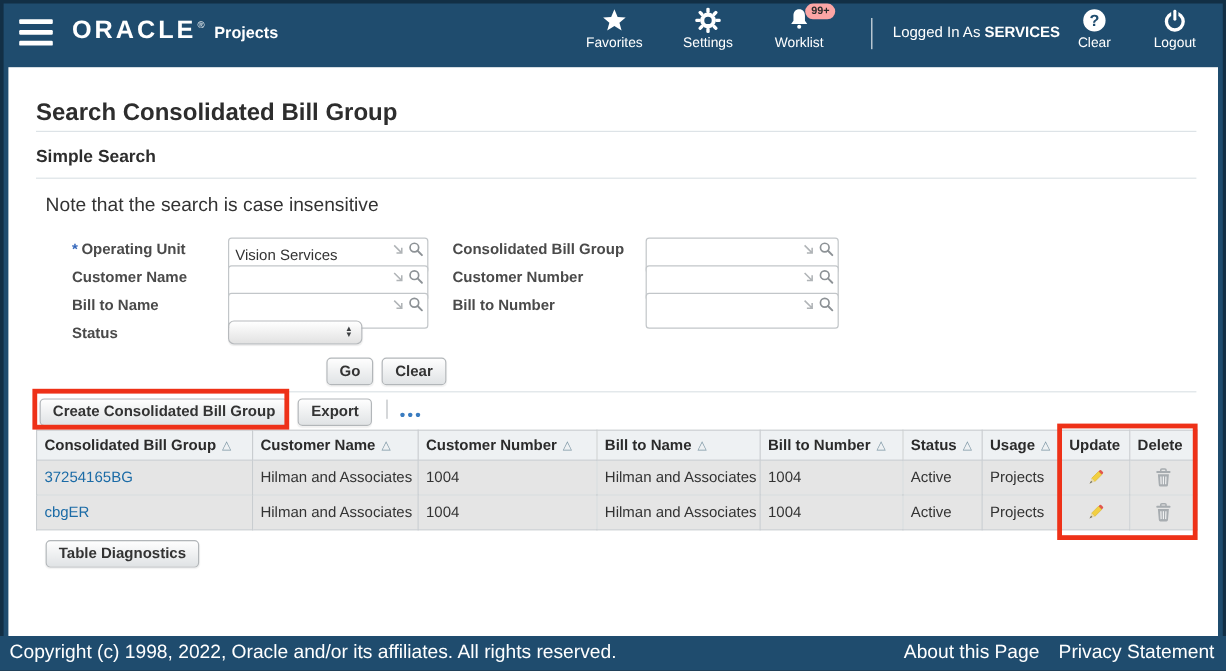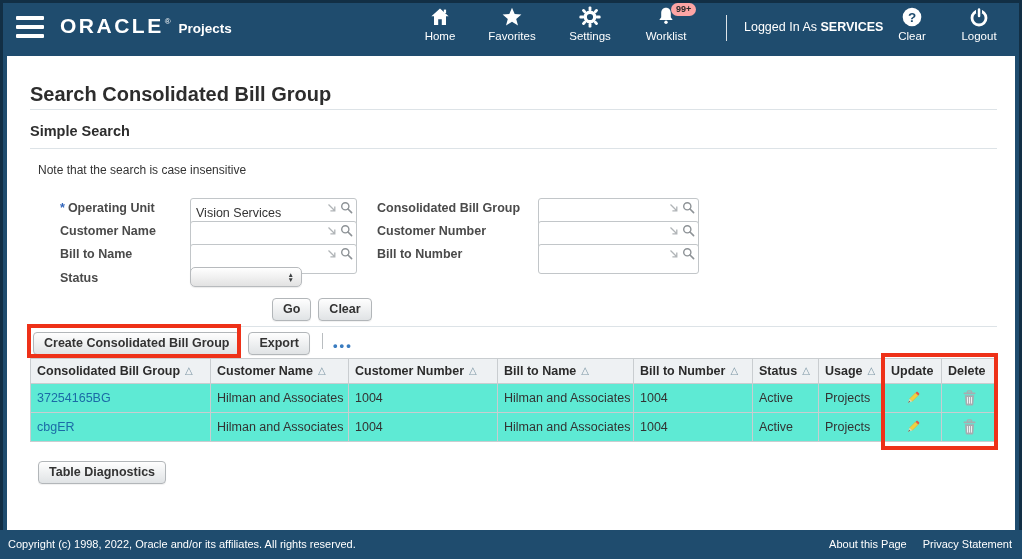--- a/index.html
+++ b/index.html
@@ -24,21 +24,21 @@
   .badge { position:absolute; top:-3px; left:40px; background:#fca5a5; color:#2b2b2b;
            font-size:9px; font-weight:bold; padding:1px 5px 2px; border-radius:8px; line-height:10px; }
   .banner-sep { position:absolute; left:726px; top:15px; width:1px; height:26px; background:rgba(255,255,255,.85); }
   .logged-in { position:absolute; left:744px; top:20px; font-size:12.5px; white-space:nowrap; }
   .logged-in b { font-weight:bold; }
   
   .content { position:absolute; left:7px; top:56px; width:1008px; height:474px; background:#fff; color:#333; }
   .page-title { position:absolute; left:23px; top:27px; font-size:20px; font-weight:bold; color:#2d2d2d; }
   .hrule { position:absolute; left:23px; width:967px; height:1px; background:#dde3e7; }
   .section-title { position:absolute; left:23px; top:67px; font-size:14.5px; font-weight:bold; color:#2d2d2d; }
-  .note { position:absolute; left:31px; top:107px; font-size:12px; }
+  .note { position:absolute; left:31px; top:107px; font-size:16px; }
   .flabel { position:absolute; width:126px; font-size:12.5px; font-weight:bold; color:#4a4a4a; line-height:20px; white-space:nowrap; }
   .flabel.right-col { width:152px; }
   .req { color:#3366bb; font-weight:bold; margin-right:3px; }
   .lov { position:absolute; height:20px; }
   .lov input { width:100%; height:30px; border:1px solid #c2c6c9; border-radius:3px;
                font:12.5px "Liberation Sans","DejaVu Sans",sans-serif; color:#333; padding:0 36px 0 5px; outline:none; }
   .lov .lov-arrow { position:absolute; right:20px; top:5px; cursor:pointer; line-height:0; }
   .lov .lov-search { position:absolute; right:4px; top:3px; cursor:pointer; line-height:0; }
   .select {
     position:absolute; left:183px; top:211px; width:112px; height:20px;
@@ -58,31 +58,31 @@
   }
   .go-row { position:absolute; left:265px; top:242px; display:flex; gap:7px; }
   .action-row { position:absolute; left:26px; top:276px; display:flex; gap:8px; align-items:center; }
   .action-sep { width:1px; height:16px; background:#b9bdc0; margin:0 2px 6px 4px; }
   .more-dots { color:#3a7cc0; font-size:13px; font-weight:bold; letter-spacing:2px; cursor:pointer; margin-top:4px; }
   
   table.results { position:absolute; left:23px; top:302px; width:967px; border-collapse:collapse;
                   font-size:12.5px; color:#333; table-layout:fixed; }
   table.results th, table.results td { border:1px solid #c9cdd0; padding:0 6px; overflow:hidden; white-space:nowrap; }
   table.results th { background:#eef1f3; height:25px; text-align:left; font-weight:bold; color:#2b2b2b; }
-  table.results td { height:29px; background:#5eead4; }
+  table.results td { height:29px; background:#e5e5e5; }
   .sort { font-size:10px; color:#7f98a6; margin-left:5px; position:relative; top:-1px; }
   td.link a, td.link span { color:#1b6ba6; cursor:pointer; text-decoration:none; }
   td.icon-cell { text-align:center; }
   td.icon-cell svg { vertical-align:middle; cursor:pointer; }
-  .diag-btn { position:absolute; left:31px; top:405px; }
+  .diag-btn { position:absolute; left:31px; top:394px; }
   
   .annotation { position:absolute; border:4px solid #ee3118; z-index:50; pointer-events:none; }
   
   .footer { position:absolute; left:0; bottom:0; width:100%; height:29px; background:#1f4c6e;
-            color:#fff; font-size:11px; display:flex; align-items:center;
+            color:#fff; font-size:16px; display:flex; align-items:center;
             justify-content:space-between; padding:0 10px 2px 8px; }
   .footer .flinks { display:flex; gap:16px; }
   .footer .flinks span { cursor:pointer; }
 </style>
 </head>
 <body>
 
 <div id="screen">
 
   <div class="banner">
@@ -90,27 +90,20 @@
       <span></span>
         <span></span>
         <span></span>
     </div>
     <div class="brand">
       <span class="oracle">ORACLE</span>
         <span class="mark">®</span>
       <span class="product">Projects</span>
     </div>
 
-    <div class="nav-item" style="left:405px;">
-      <svg width="22" height="22" viewBox="0 0 22 22">
-        <path fill="#fff" fill-rule="evenodd" d="M11 2.6 L2.4 10.3 H5 V19 H17 V10.3 H19.6 Z M9.2 19 V13.2 H12.8 V19 Z"></path>
-        <rect x="14.8" y="3.6" width="2.3" height="3.4" fill="#fff"></rect>
-      </svg>
-      <div class="nav-label">Home</div>
-    </div>
 
     <div class="nav-item" style="left:477px;">
       <svg width="22" height="22" viewBox="0 0 22 22">
         <polygon fill="#fff" points="11,1.8 13.7,8.1 20.4,8.5 15.2,12.9 17,19.5 11,15.7 5,19.5 6.8,12.9 1.6,8.5 8.3,8.1"></polygon>
       </svg>
       <div class="nav-label">Favorites</div>
     </div>
 
     <div class="nav-item" style="left:555px;">
       <svg width="22" height="22" viewBox="0 0 22 22">

